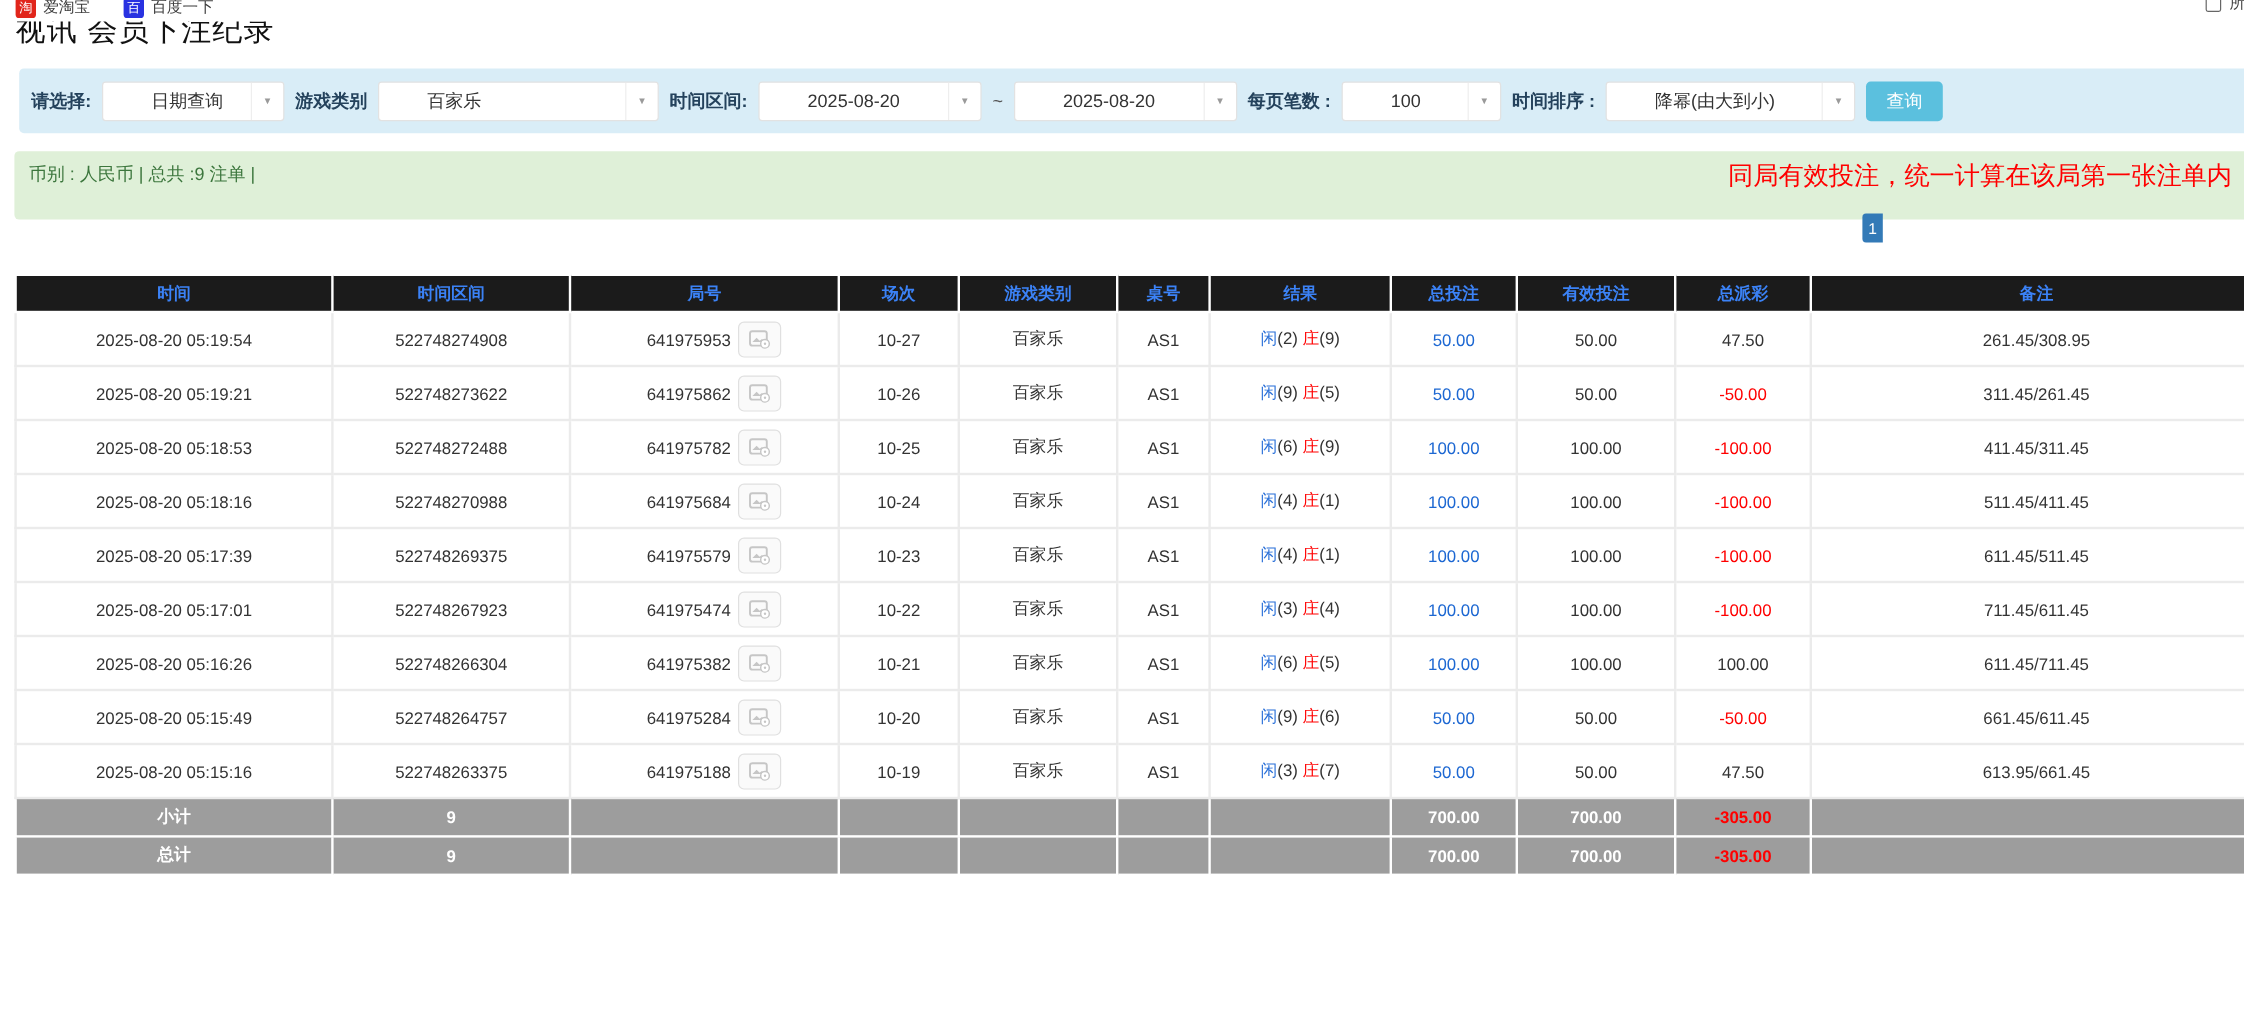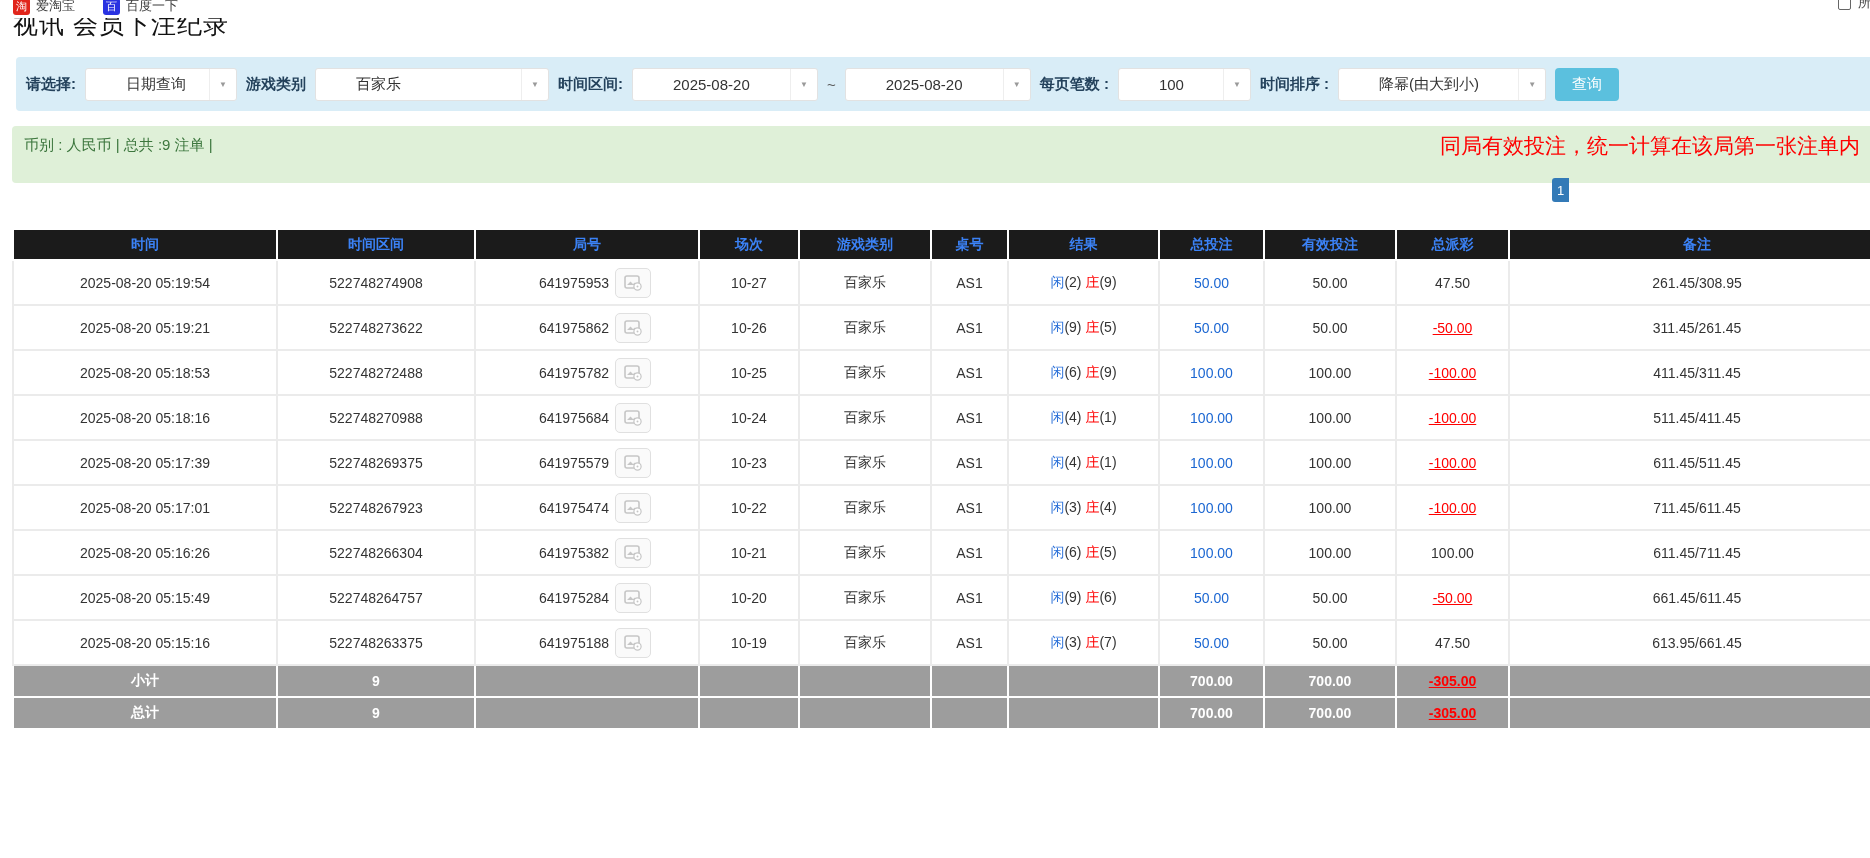--- a/index.html
+++ b/index.html
@@ -58,21 +58,21 @@
   th { background:var(--header-bg); color:#3b82f6; font-size:14px; font-weight:bold;
     height:31px; border:2px solid #fff; }
   td { border:2px solid #ebebeb; text-align:center; font-size:14px; height:45px;
     color:#333; background:#fff; }
   .round-cell { display:flex; align-items:center; justify-content:center; gap:6px;margin-left:16px; }
   .vid-btn { width:36px; height:30px; background:#fafafa; border:1px solid #e0e0e0;
     border-radius:5px; display:flex; align-items:center; justify-content:center; cursor:pointer; }
   .player { color:var(--player-blue); }
   .banker { color:var(--banker-red); }
   .bet-link { color:var(--link-blue); cursor:pointer; }
-  .neg { color:var(--red) !important;text-decoration:underline; }
+  .neg { color:var(--red) !important; }
   tr.sumrow td { background:var(--summary-bg); color:#fff; height:32px; font-weight:bold;
     border:2px solid #fff; font-size:14px; }
 </style>
 </head>
 <body>
 
 <div class="bookmarks">
   <div class="bookmarks-inner">
     <div class="bm-item">
       <span class="bm-ico red">淘</span>

